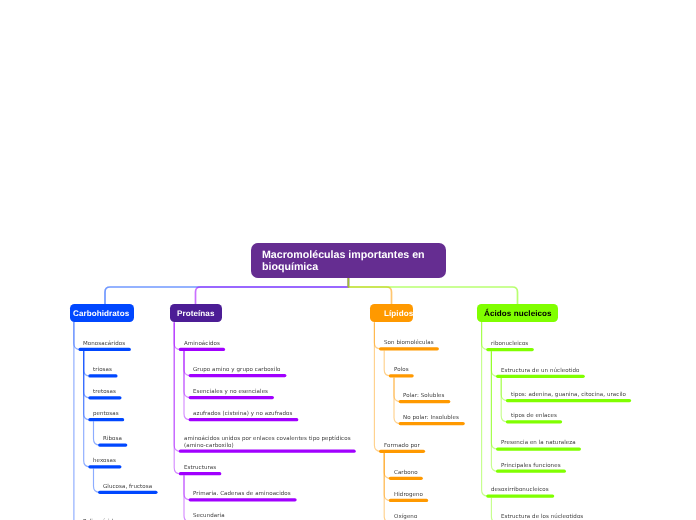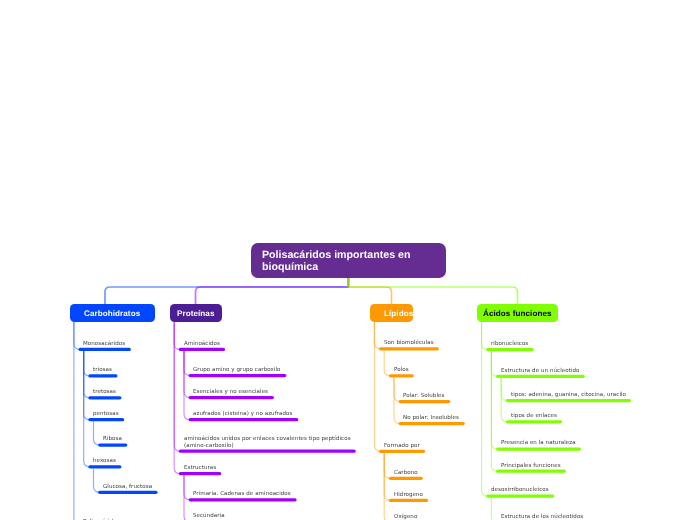--- a/index.html
+++ b/index.html
@@ -89,36 +89,36 @@
       <path d="M 497.625 376.3 L 583.1593750000001 376.3" fill="none" stroke="#80ff00" stroke-width="3.25" stroke-linecap="round"></path>
       <path d="M 507.425 400.5 L 629.50625 400.5" fill="none" stroke="#80ff00" stroke-width="3.25" stroke-linecap="round"></path>
       <path d="M 507.425 421.8 L 560.50625 421.8" fill="none" stroke="#80ff00" stroke-width="3.25" stroke-linecap="round"></path>
       <path d="M 497.625 449 L 579.3468750000001 449" fill="none" stroke="#80ff00" stroke-width="3.25" stroke-linecap="round"></path>
       <path d="M 497.625 471.2 L 564.2531250000001 471.2" fill="none" stroke="#80ff00" stroke-width="3.25" stroke-linecap="round"></path>
       <path d="M 487.825 496.1 L 552.6093750000001 496.1" fill="none" stroke="#80ff00" stroke-width="3.25" stroke-linecap="round"></path>
       <path d="M 497.625 522.5 L 586.9562500000001 522.5" fill="none" stroke="#80ff00" stroke-width="3.25" stroke-linecap="round"></path>
     </svg>
 
   <div id="root-box" class="node-box" style="left: 251px; top: 242.5px; width: 195px; height: 35.5px; background: rgb(101, 45, 145); color: rgb(255, 255, 255);">
-    <span class="node-label">Polisacáridos importantes en
+    <span class="node-label">Macromoléculas importantes en
 bioquímica</span>
   </div>
 
   <div id="branches">
-      <div class="node-box branch-box" style="left: 69.5px; top: 304.3px; width: 85px; height: 17.5px; background: rgb(0, 71, 255); color: rgb(255, 255, 255); justify-content: center; text-align: right;">
+      <div class="node-box branch-box" style="left: 69.5px; top: 304.3px; width: 64px; height: 17.5px; background: rgb(0, 71, 255); color: rgb(255, 255, 255); justify-content: center; text-align: right;">
         <span class="node-label">Carbohidratos</span>
       </div>
       <div class="node-box branch-box" style="left: 169.8px; top: 304.2px; width: 52px; height: 18px; background: #4c1d95; color: rgb(255, 255, 255); justify-content: center;">
         <span class="node-label">Proteínas</span>
       </div>
       <div class="node-box branch-box" style="left: 370px; top: 304.2px; width: 43px; height: 18px; background: rgb(255, 153, 0); color: rgb(255, 255, 255); justify-content: flex-end;">
         <span class="node-label">Lípidos</span>
       </div>
       <div class="node-box branch-box" style="left: 477.2px; top: 304.3px; width: 80.6px; height: 17.5px; background: rgb(128, 255, 0); color: rgb(0, 0, 0); justify-content: center;">
-        <span class="node-label">Ácidos funciones</span>
+        <span class="node-label">Ácidos nucleicos</span>
       </div>
     </div>
   <div id="topics">
       <div class="topic" style="left: 83.2px; top: 340.75px;">Monosacáridos</div>
       <div class="topic" style="left: 93px; top: 367.25px;">triosas</div>
       <div class="topic" style="left: 93px; top: 389.15px;">tretosas</div>
       <div class="topic" style="left: 93px; top: 411.05px;">pentosas</div>
       <div class="topic" style="left: 102.8px; top: 436.45px;">Ribosa</div>
       <div class="topic" style="left: 93px; top: 458.15px;">hexosas</div>
       <div class="topic" style="left: 102.8px; top: 483.65px;">Glucosa, fructosa</div>

